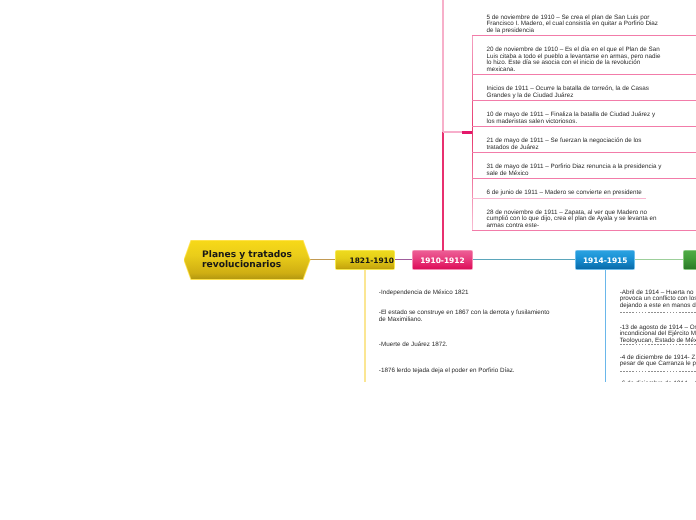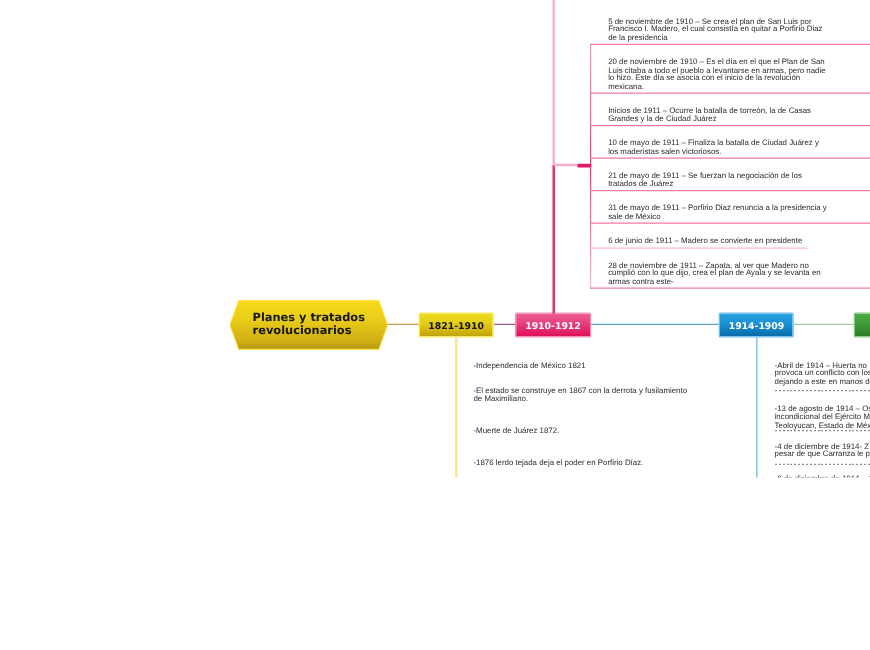--- a/index.html
+++ b/index.html
@@ -36,20 +36,21 @@
     display:flex;align-items:center;justify-content:center;
     box-sizing:border-box;
   }
   .node1 .lbl{font-size:7.45px;font-weight:bold;
      font-family:"DejaVu Sans",sans-serif;position:relative;top:0.7px;}
 
   #node-1821{
     left:334.8px;top:250.1px;width:60.2px;
     background:linear-gradient(180deg,#eeda1e 0%,#e5cf18 40%,#c9a90e 92%,#bb9e0d 100%);
     border:1px solid #f7e84e;
+    justify-content:flex-end;
   }
   #node-1821 .lbl{color:#151515;}
 
   #node-1910{
     left:412.1px;top:250.1px;width:60.6px;
     background:linear-gradient(180deg,#ec5e95 0%,#e84281 40%,#e0145f 92%,#d5135a 100%);
     border:1px solid #f48cb3;
   }
   #node-1910 .lbl{color:#ffffff;}
 
@@ -86,21 +87,21 @@
     </div>
   </div>
 
   <div class="node1" id="node-1821">
     <span class="lbl">1821-1910</span>
   </div>
   <div class="node1" id="node-1910">
     <span class="lbl">1910-1912</span>
   </div>
   <div class="node1" id="node-1914">
-    <span class="lbl">1914-1909</span>
+    <span class="lbl">1914-1915</span>
   </div>
   <div class="node1" id="node-1918">
     
   </div>
 
   <div>
     <div class="conn" style="left:364.4px;top:269.8px;width:1.6px;height:250.2px;background:#fbe693;"></div>
     <div class="conn" style="left:364.5px;top:479.3px;width:193.5px;height:1.3px;background:#fbdf93;"></div>
     <div id="yellow-items">
         <div class="item" style="left: 378.8px; top: 289.8px; white-space: nowrap;">

